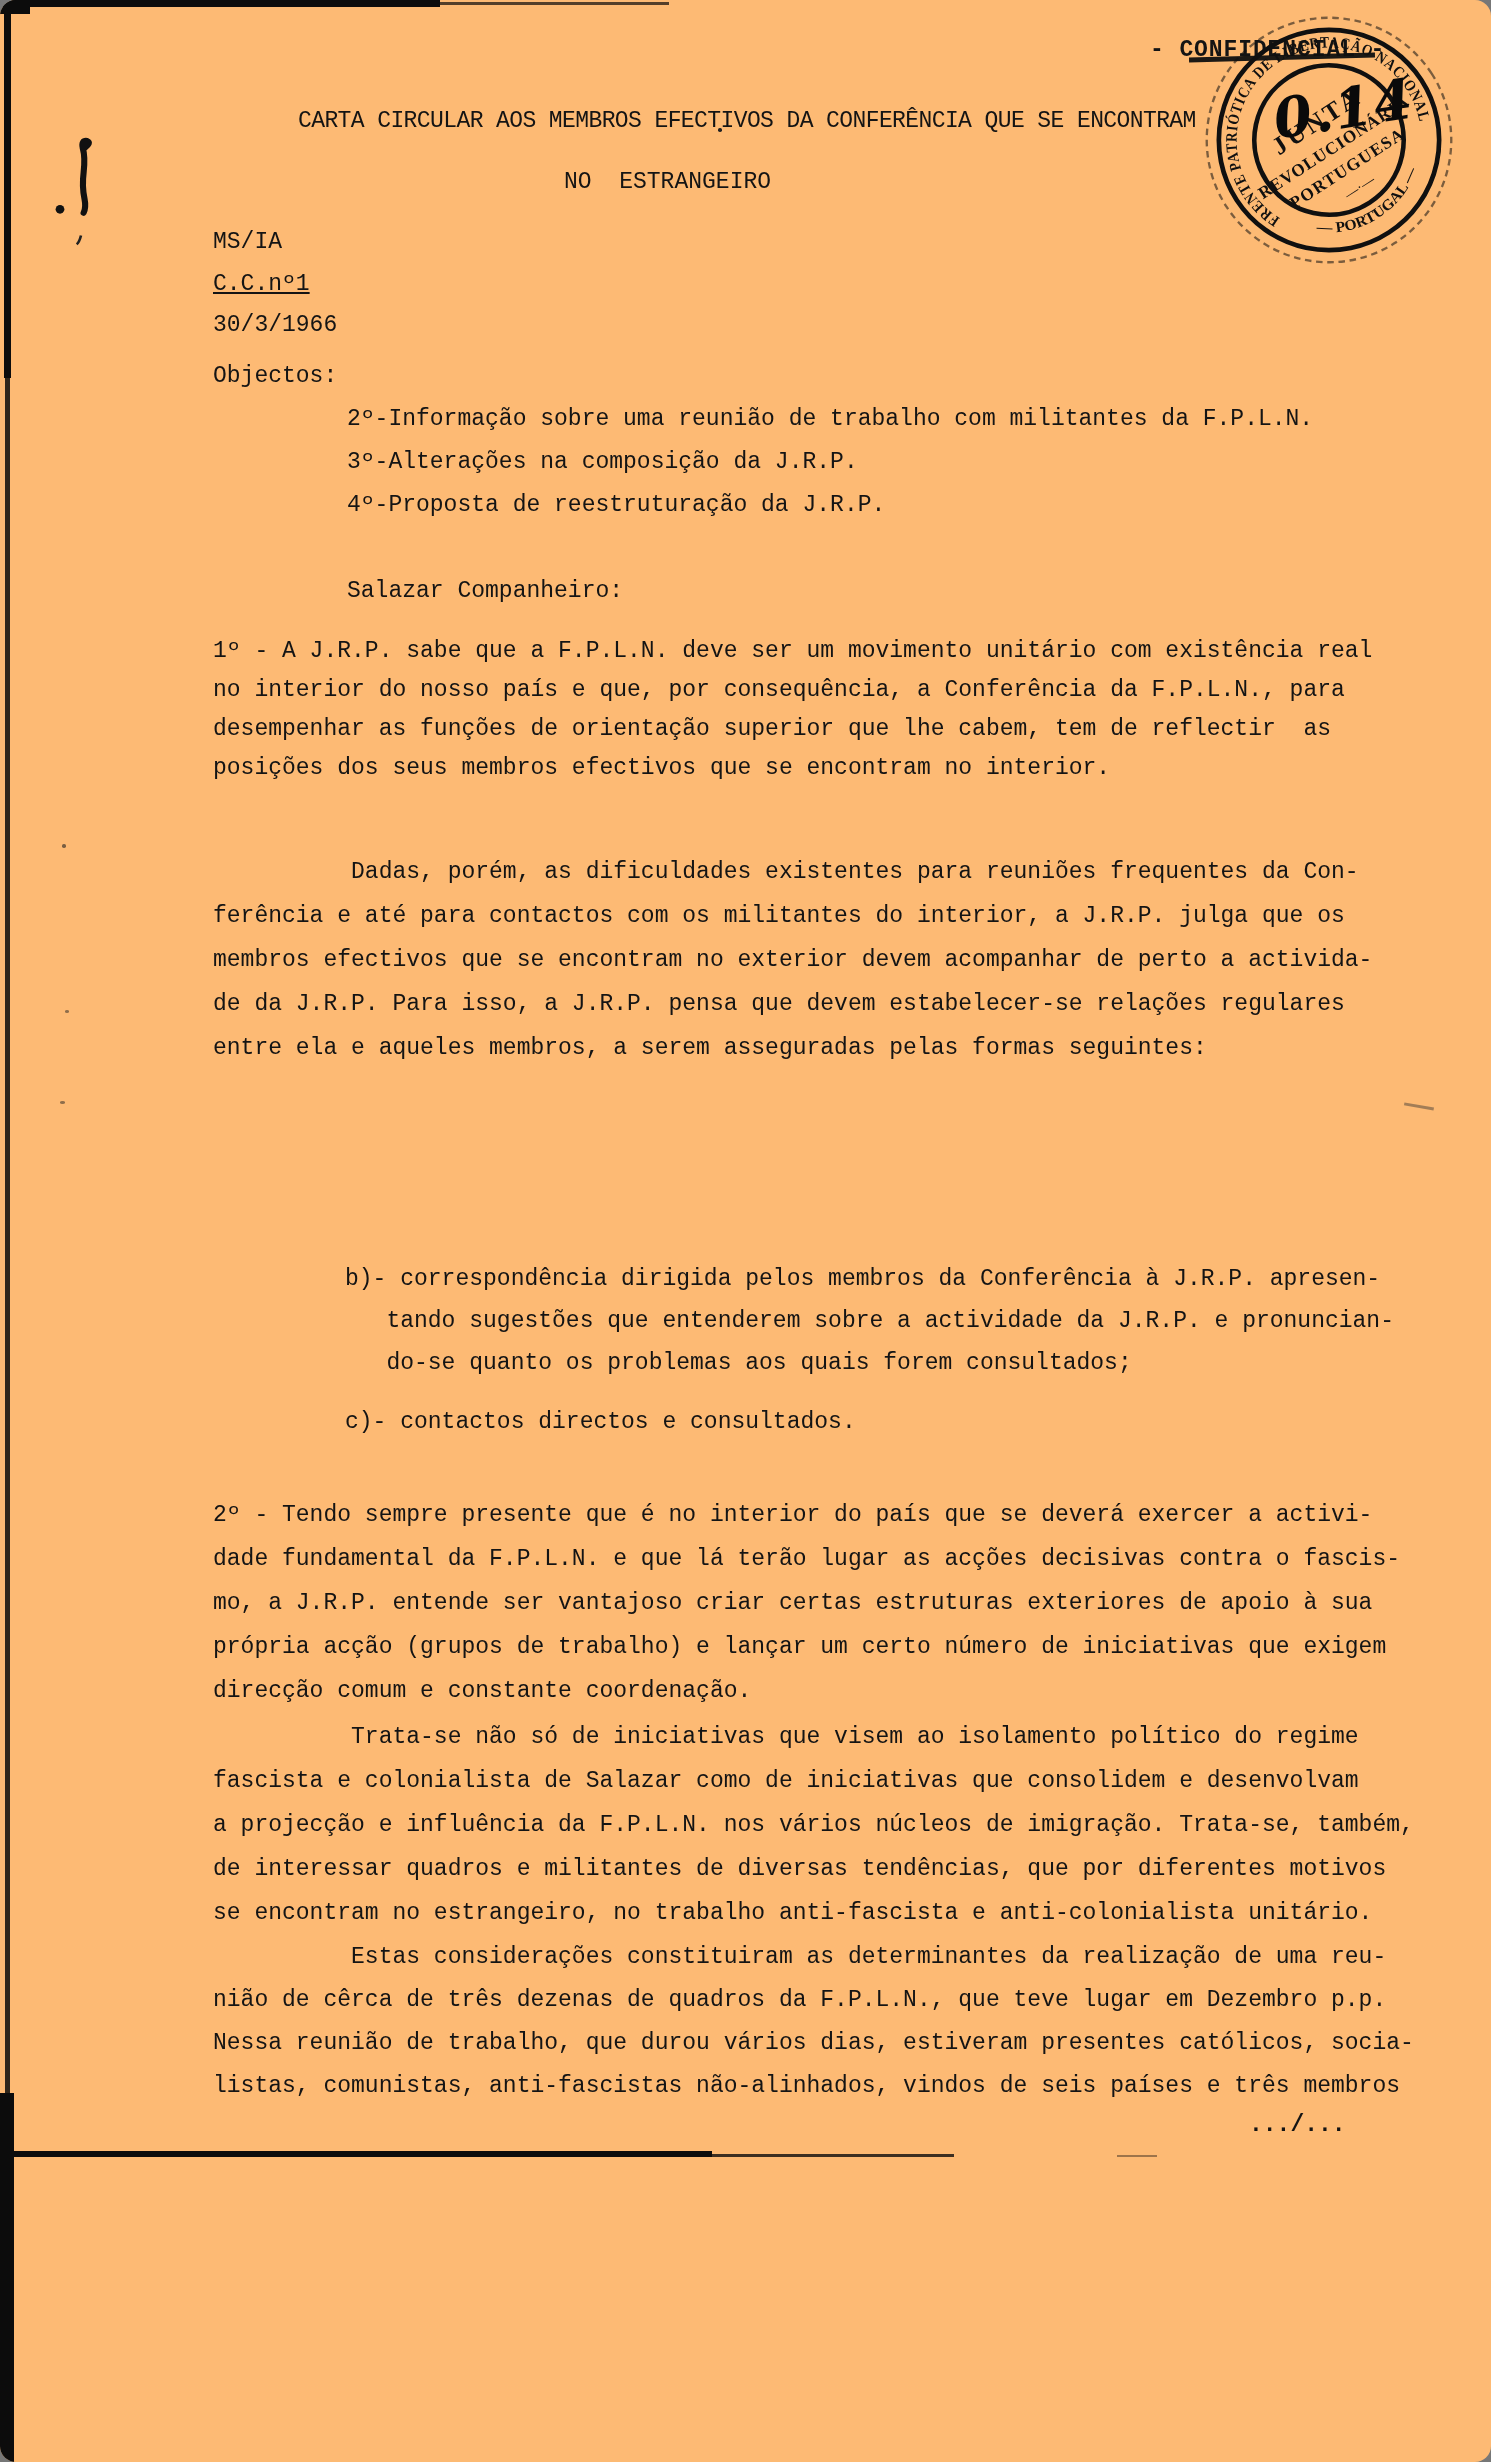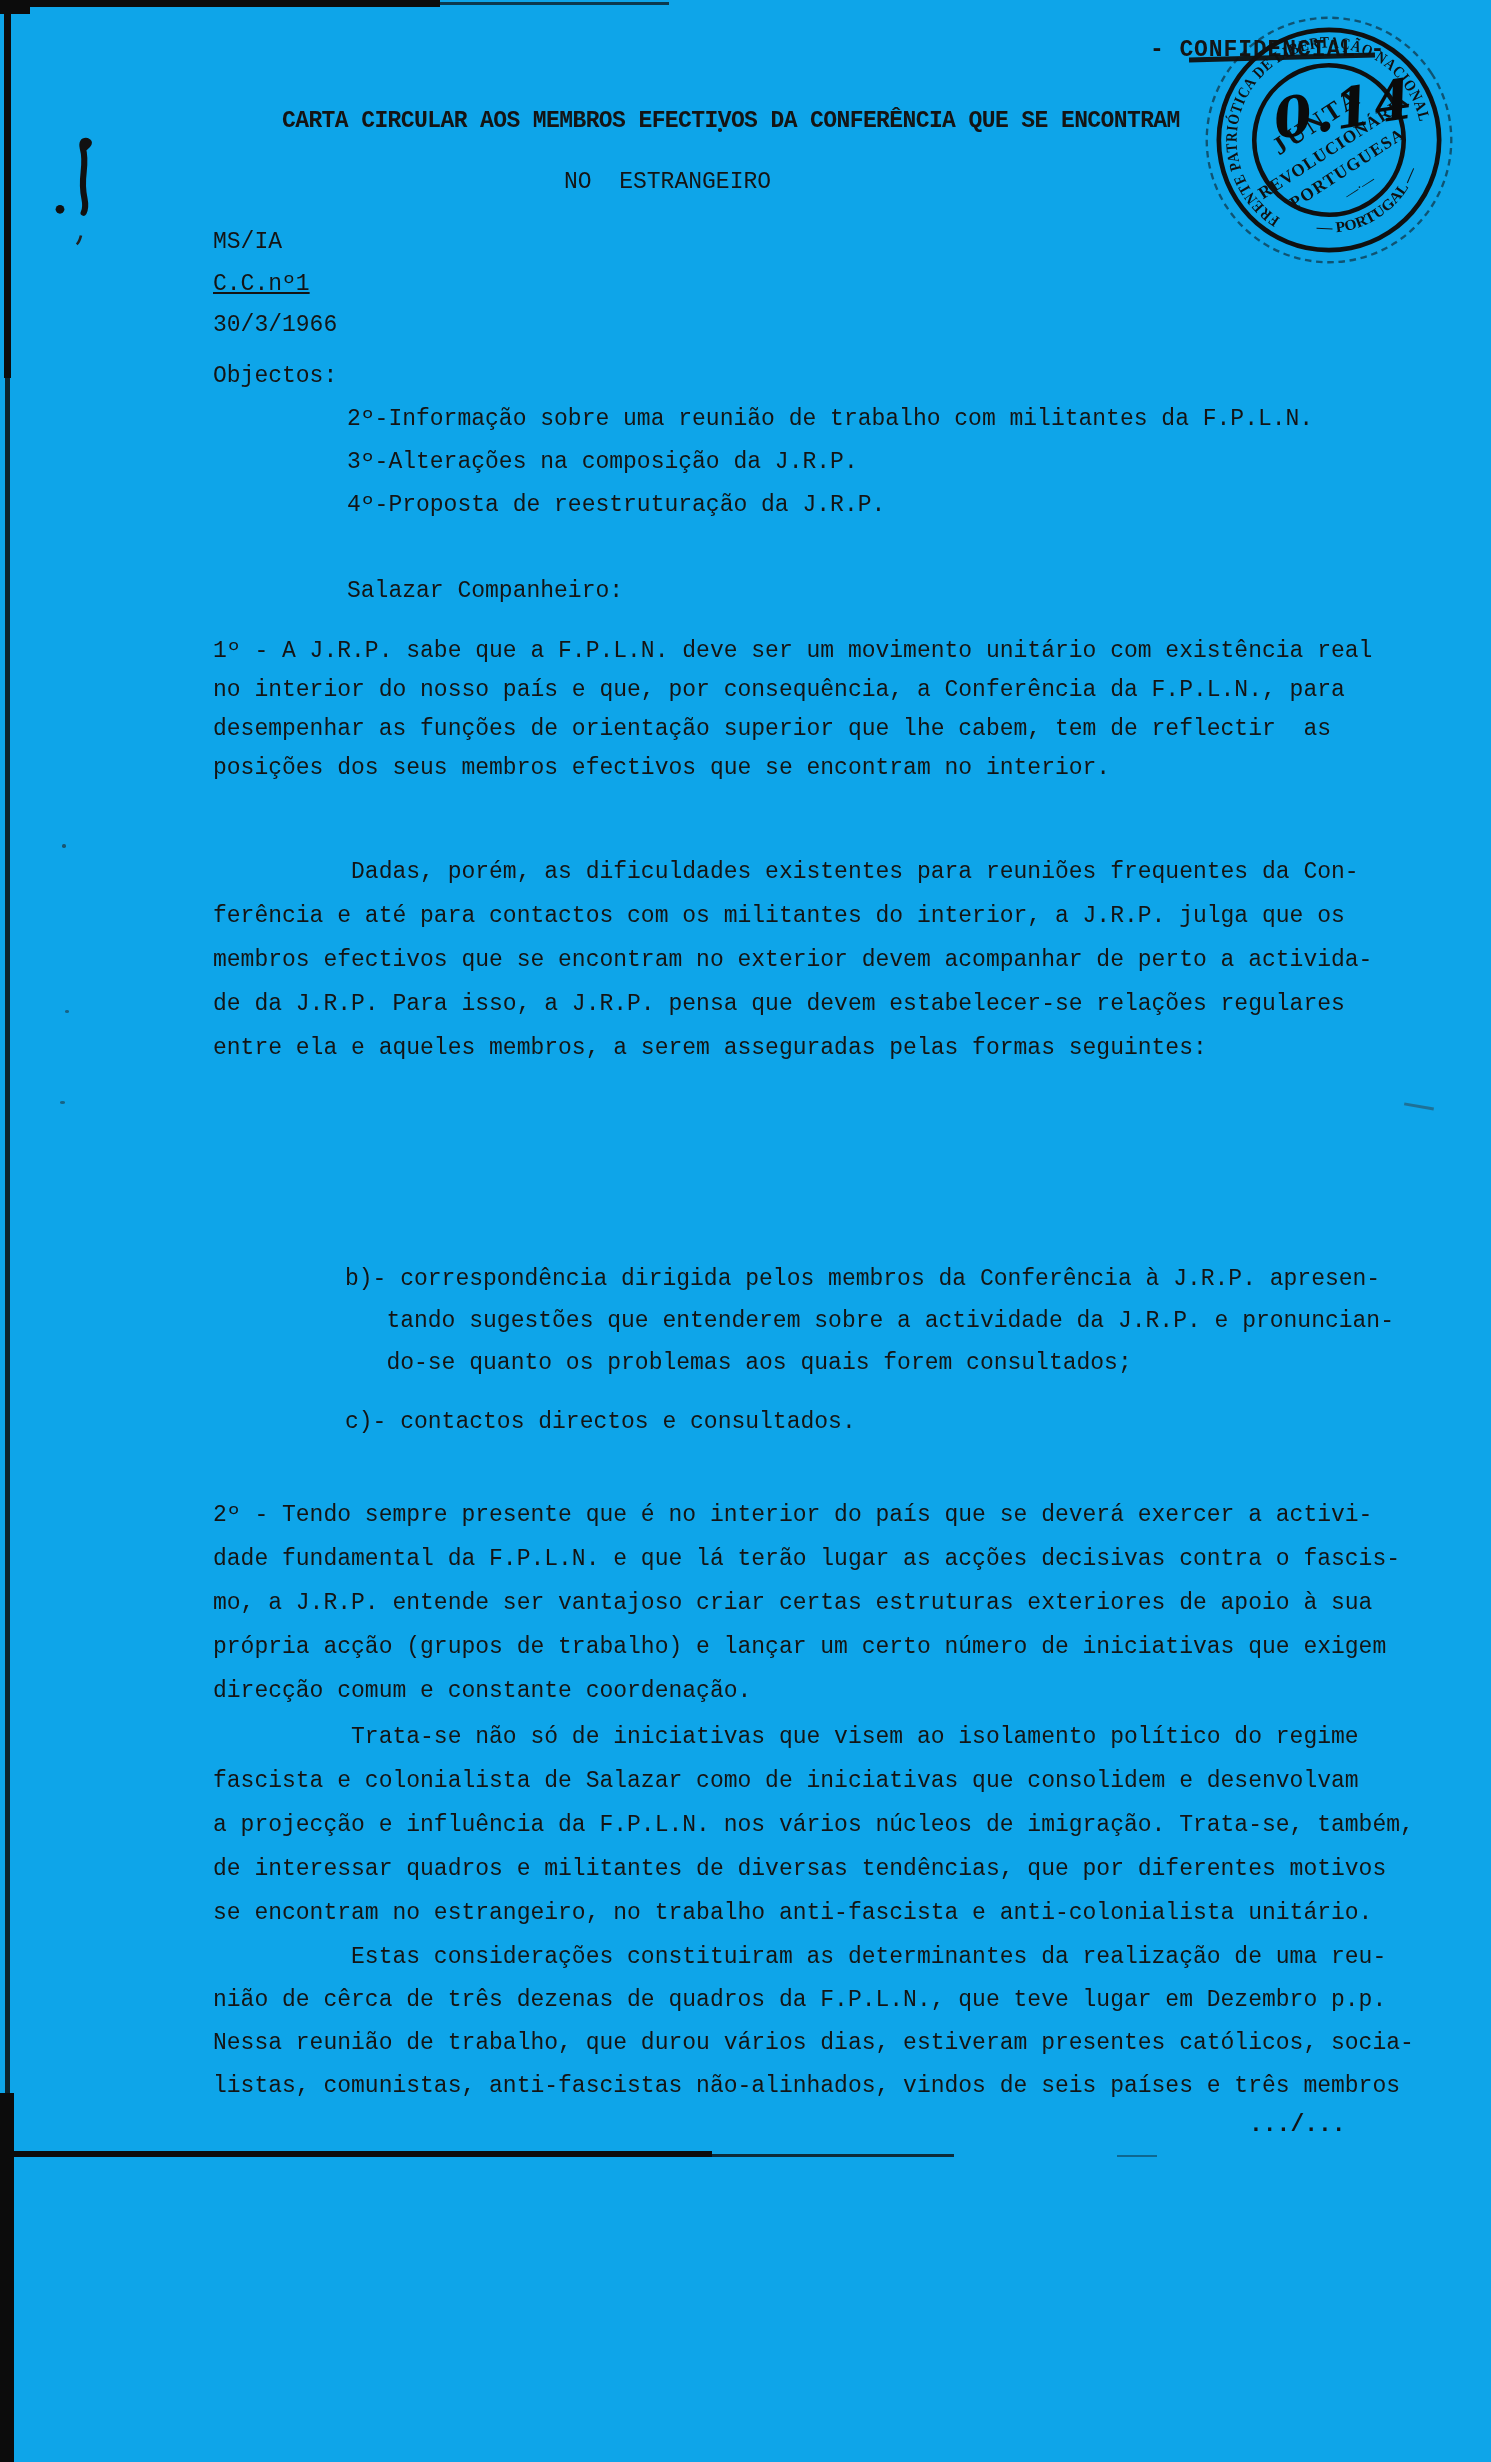--- a/index.html
+++ b/index.html
@@ -1,19 +1,20 @@
 <!DOCTYPE html>
 <html style="font-size:14px"><head>
 <meta charset="utf-8">
 <style>
   html,body{margin:0;padding:0;background:#777;}
   .page{
-    position:relative;width:1491px;height:2462px;background:#0ea5e9;
+    position:relative;width:1491px;height:2462px;background:#fdba74;
     overflow:hidden;color:#141414;
     font-family:"Liberation Mono","DejaVu Sans Mono",monospace;
+    border-radius:16px;
   }
   .tw{position:absolute;font-size:23px;line-height:44px;white-space:pre;letter-spacing:0;}
   .b{font-weight:bold;}
   .scan-bar{position:absolute;background:#0c0c0c;}
   .speck{position:absolute;background:#222;border-radius:50%;}
   .stamp-wrap{position:absolute;left:1203px;top:14px;width:252px;height:252px;}
   .stamp-num{
     position:absolute;left:1273px;top:76px;
     font-family:"DejaVu Serif",serif;font-style:italic;font-weight:bold;
     font-size:55px;color:#0a0a0a;transform:rotate(-9deg);letter-spacing:1.8px;
@@ -67,21 +68,21 @@
         </text>
         <text x="135" y="120" text-anchor="middle" font-size="27" font-weight="bold" letter-spacing="4">JUNTA</text>
         <text x="135" y="150" text-anchor="middle" font-size="18.5" font-weight="bold" letter-spacing="1">REVOLUCIONÁRIA</text>
         <text x="135" y="177" text-anchor="middle" font-size="18.5" font-weight="bold" letter-spacing="1.5">PORTUGUESA</text>
         <text x="135" y="200" text-anchor="middle" font-size="15">—·—</text>
       </g>
     </svg>
   </div>
   <div class="stamp-num">0.14</div>
 
-  <div class="tw" style="left:282px;top:99px;letter-spacing:-0.6px;font-weight:bold;">CARTA CIRCULAR AOS MEMBROS EFECTIVOS DA CONFERÊNCIA QUE SE ENCONTRAM</div>
+  <div class="tw" style="left:298px;top:99px;letter-spacing:-0.6px;">CARTA CIRCULAR AOS MEMBROS EFECTIVOS DA CONFERÊNCIA QUE SE ENCONTRAM</div>
   <div class="tw" style="left:564px;top:160px;">NO  ESTRANGEIRO</div>
 
   <div class="tw" style="left:213px;top:220px;">MS/IA</div>
   <div class="tw" style="left:213px;top:262px;text-decoration:underline;">C.C.nº1</div>
   <div class="tw" style="left:213px;top:303px;">30/3/1966</div>
 
   <div class="tw" style="left:213px;top:354px;">Objectos:</div>
   <div class="tw" style="left:347px;top:397px;">2º-Informação sobre uma reunião de trabalho com militantes da F.P.L.N.</div>
   <div class="tw" style="left:347px;top:440px;">3º-Alterações na composição da J.R.P.</div>
   <div class="tw" style="left:347px;top:483px;">4º-Proposta de reestruturação da J.R.P.</div>

